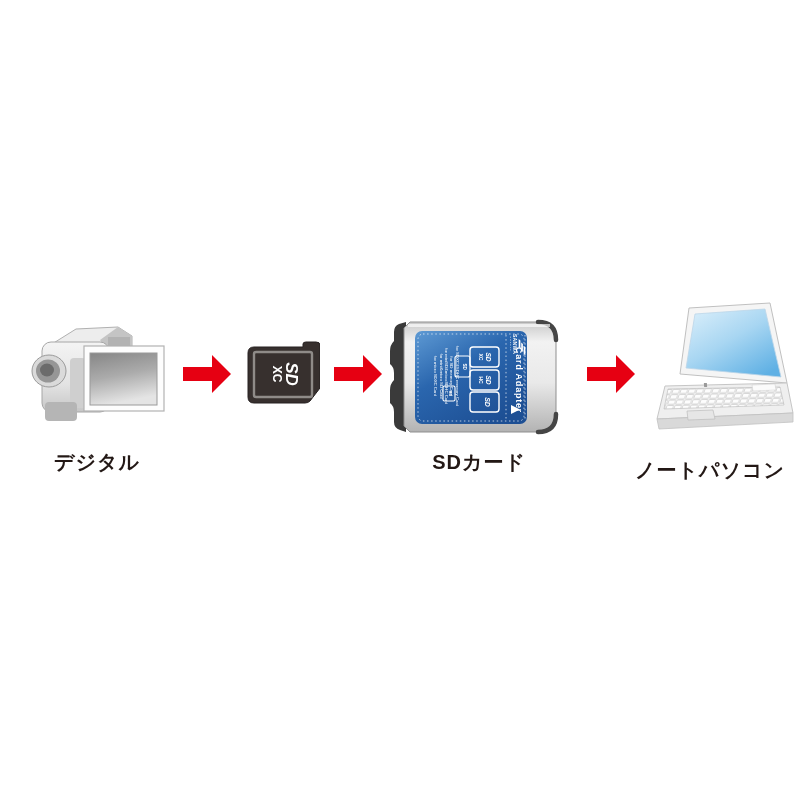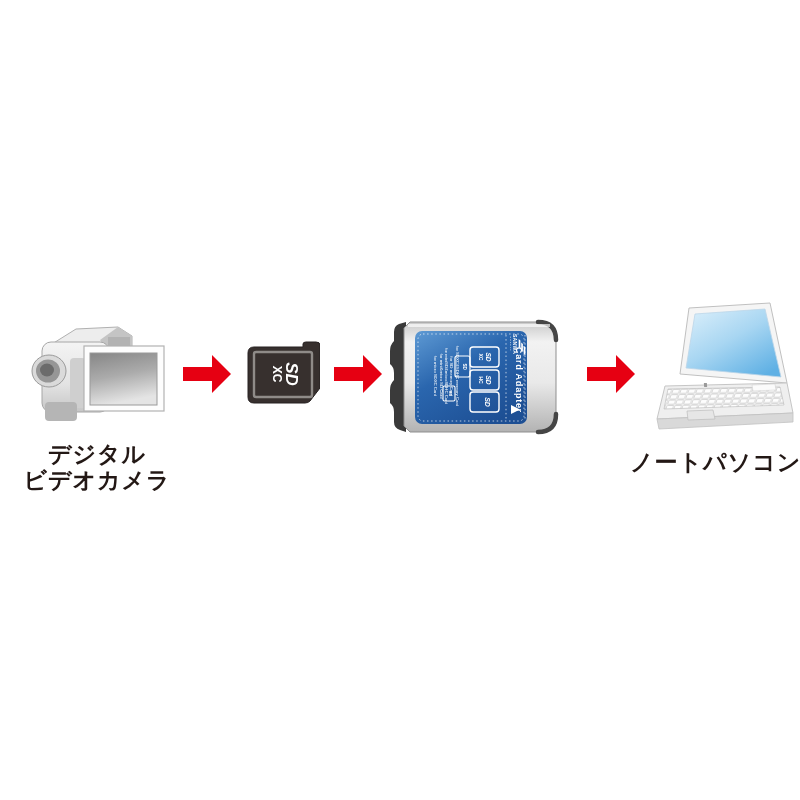--- a/index.html
+++ b/index.html
@@ -5,25 +5,26 @@
   html,body{margin:0;padding:0;background:#ffffff;}
   .stage{
     position:relative;width:800px;height:800px;background:#ffffff;overflow:hidden;
     font-family:"Liberation Sans", sans-serif;
   }
   .fig{position:absolute;}
   .item-label{
     position:absolute;
     color:#231815;
     font-weight:bold;
-    font-size:23px;
+    font-size:20px;
     line-height:26px;
     letter-spacing:1px;
     text-align:center;
     white-space:nowrap;
+    margin-top:8px;
   }
   .item-label span{display:block;}
   svg{display:block;}
 </style>
 </head>
 <body>
 
 <div class="stage">
 
   <svg class="fig" style="left:22px;top:318px" width="150" height="110" viewBox="0 0 150 110">
@@ -177,24 +178,24 @@
     <polygon points="30,96 142,94 146,112 26,116" fill="url(#keyp)" stroke="#b8b8b8" stroke-width="0.6"></polygon>
 
     <polygon points="49,118 75,117 77,126 50,127" fill="#e6e6e6" stroke="#bcbcbc" stroke-width="0.7"></polygon>
 
     <polygon points="114,92 137,91 138,97 115,98" fill="#fbfbfb" stroke="#cccccc" stroke-width="0.5"></polygon>
     <rect x="66" y="90" width="3" height="4" fill="#9a9a9a" transform="rotate(-3 67 92)"></rect>
   </svg>
 
   <div class="item-label" style="left:17px;top:441px;width:160px">
     <span>デジタル</span>
-    <span>ビデオカメラ</span>
   </div>
 
 
   <div class="item-label" style="left:399px;top:441px;width:160px">
+    <span>SDカード</span>
   </div>
 
   <div class="item-label" style="left:630px;top:449px;width:160px">
     <span>ノートパソコン</span>
   </div>
 
 </div>
 
 </body></html>

